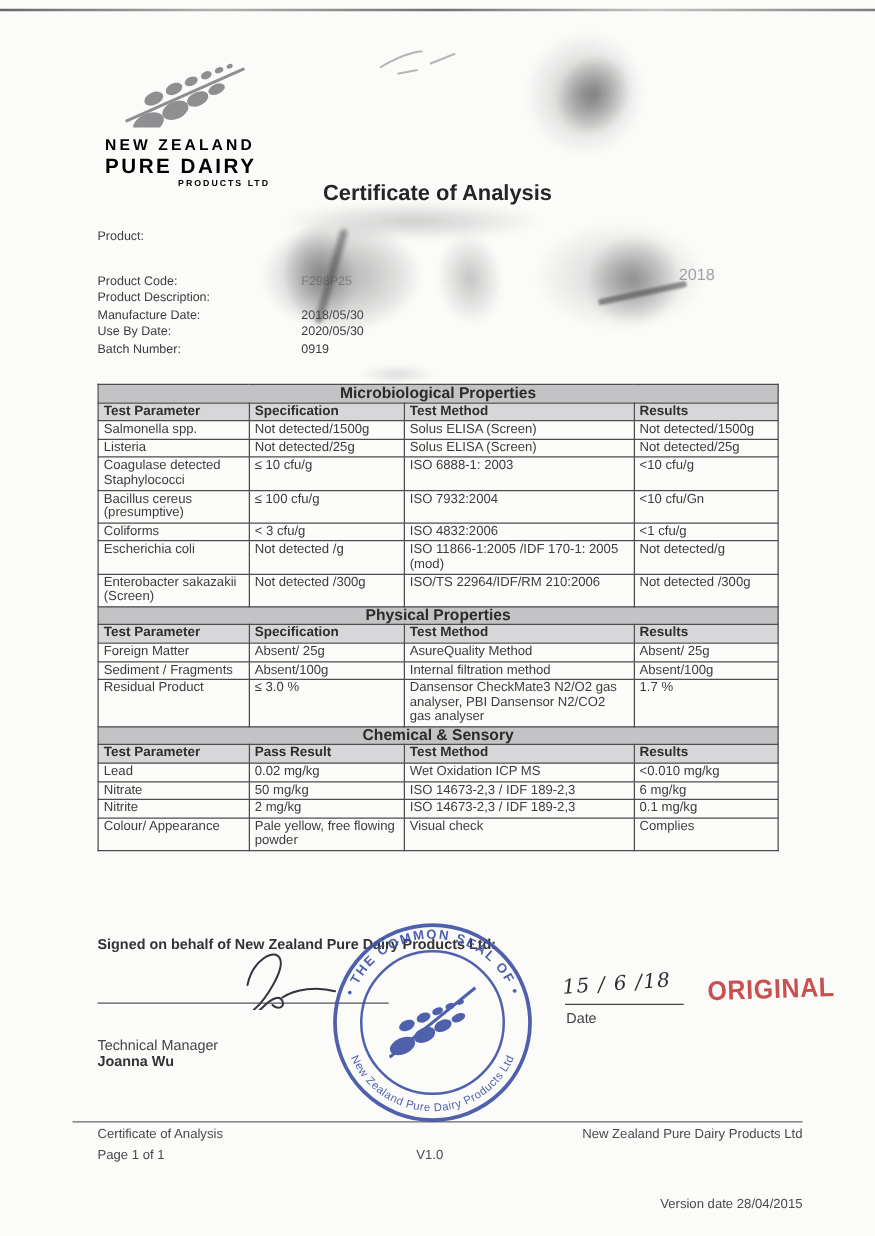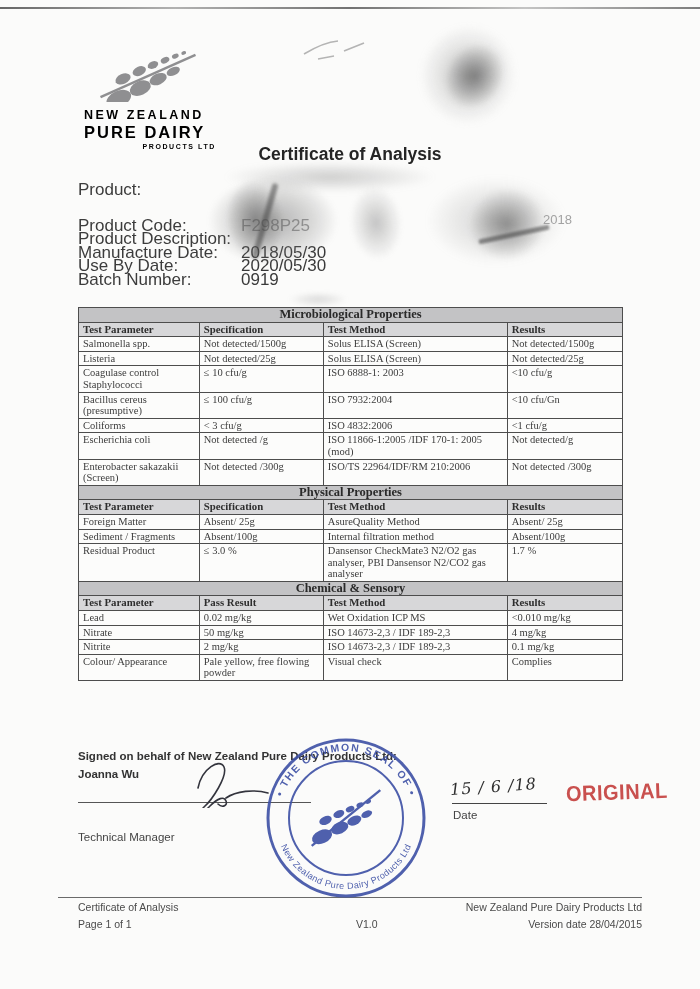--- a/index.html
+++ b/index.html
@@ -16,60 +16,60 @@
   
   .logo{position:absolute;left:84px;top:40px;width:132px;z-index:2;}
   .logo-text{margin-top:2px;color:#000000;}
   .logo-l1{font-size:12.5px;letter-spacing:2.5px;font-weight:600;}
   .logo-l2{font-size:16.5px;letter-spacing:2px;font-weight:700;margin-top:1px;}
   .logo-l3{font-size:7px;letter-spacing:1.6px;font-weight:700;text-align:right;margin-top:1px;}
   
   .title{position:absolute;left:0;top:144px;width:700px;text-align:center;
     font-size:17.5px;font-weight:bold;color:#252525;z-index:2;}
   
-  .product-info{position:absolute;left:78px;top:183px;font-size:17px;z-index:2;}
+  .product-info{position:absolute;left:78px;top:183px;font-size:10px;z-index:2;}
   .pi-row{display:flex;line-height:13.6px;}
   .pi-gap{margin-top:22px;}
   .pi-label{width:163px;}
   .pi-value{color:#3a3a3a;}
   .pi-value.muted{color:#9a9a9a;}
   
-  .coa-table-wrap{position:absolute;left:78px;top:307px;width:545px;z-index:2;font-family:Liberation Serif, serif;}
+  .coa-table-wrap{position:absolute;left:78px;top:307px;width:545px;z-index:2;}
   table.coa{border-collapse:collapse;width:100%;table-layout:fixed;}
   table.coa td{border:1px solid #4d4d4d;font-size:10.5px;line-height:11.6px;
     padding:1px 4px;vertical-align:top;background:#fcfcfb;color:#3c3c3c;}
   table.coa td.section-title{background:#c3c3c5;font-weight:bold;font-size:12.5px;
     text-align:center;color:#2a2a2a;padding:1px 2px;}
   table.coa td.col-header{background:#d7d7d9;font-weight:bold;font-size:10.8px;color:#2e2e2e;}
   
   .signed-line{position:absolute;left:78px;top:750px;font-size:11.5px;font-weight:bold;color:#333;z-index:2;}
   .sig-squiggle{position:absolute;left:168px;top:756px;z-index:3;}
   .sig-rule{position:absolute;left:78px;top:802px;width:233px;border-top:1.4px solid #555;z-index:2;}
-  .sig-name{position:absolute;left:78px;top:768px;font-size:11.5px;font-weight:bold;color:#333;z-index:2;}
+  .sig-name{position:absolute;left:78px;top:844px;font-size:11.5px;font-weight:bold;color:#333;z-index:2;}
   .sig-role{position:absolute;left:78px;top:831px;font-size:11.5px;color:#444;z-index:2;}
   
   .seal{position:absolute;left:263px;top:735px;z-index:6;opacity:.9;}
   
   .date-hand{position:absolute;left:450px;top:777px;font-family:"DejaVu Serif",serif;
     font-style:italic;font-size:16px;color:#2f2f2f;transform:rotate(-4deg);letter-spacing:1px;z-index:2;}
   .date-rule{position:absolute;left:452px;top:803px;width:95px;border-top:1.5px solid #444;z-index:2;}
   .date-label{position:absolute;left:453px;top:809px;font-size:11.5px;color:#444;z-index:2;text-align:center;}
   
   .original-stamp{position:absolute;left:566px;top:781px;font-size:20px;font-weight:bold;
     letter-spacing:.5px;transform:rotate(-2deg) scaleY(1.08);z-index:6;}
   
   .wm-2018{position:absolute;left:543px;top:212px;font-size:13px;color:#a2a2a2;z-index:6;}
   
   .footer-rule{position:absolute;left:58px;top:897px;width:584px;border-top:1.5px solid #6a6a6a;z-index:2;}
   .footer{position:absolute;left:0;top:0;width:700px;font-size:10.5px;color:#4a4a4a;z-index:2;}
   .ft-doc{position:absolute;left:78px;top:901px;}
   .ft-company{position:absolute;right:58px;top:901px;}
   .ft-page{position:absolute;left:78px;top:918px;}
-  .ft-version{position:absolute;left:356px;top:918px;}
-  .ft-vdate{position:absolute;right:58px;top:918px;margin-left:47px;}
+  .ft-version{position:absolute;left:333px;top:918px;}
+  .ft-vdate{position:absolute;right:58px;top:957px;margin-left:47px;}
 </style>
 </head>
 <body>
 
 <div class="page">
 
   <div class="scan-top-line"></div>
 
   <svg class="smudge" style="left:298px;top:32px;" width="72" height="32">
     <g stroke="#8f8f8f" stroke-width="1.6" opacity=".65" fill="none">
@@ -168,21 +168,21 @@
             <td>Solus ELISA (Screen)</td>
             <td>Not detected/1500g</td>
           </tr>
           <tr>
             <td>Listeria</td>
             <td>Not detected/25g</td>
             <td>Solus ELISA (Screen)</td>
             <td>Not detected/25g</td>
           </tr>
           <tr>
-            <td>Coagulase control Staphylococci</td>
+            <td>Coagulase detected Staphylococci</td>
             <td>≤ 10 cfu/g</td>
             <td>ISO 6888-1: 2003</td>
             <td>&lt;10 cfu/g</td>
           </tr>
           <tr>
             <td>Bacillus cereus (presumptive)</td>
             <td>≤ 100 cfu/g</td>
             <td>ISO 7932:2004</td>
             <td>&lt;10 cfu/Gn</td>
           </tr>
@@ -243,21 +243,21 @@
           <tr>
             <td>Lead</td>
             <td>0.02 mg/kg</td>
             <td>Wet Oxidation ICP MS</td>
             <td>&lt;0.010 mg/kg</td>
           </tr>
           <tr>
             <td>Nitrate</td>
             <td>50 mg/kg</td>
             <td>ISO 14673-2,3 / IDF 189-2,3</td>
-            <td>4 mg/kg</td>
+            <td>6 mg/kg</td>
           </tr>
           <tr>
             <td>Nitrite</td>
             <td>2 mg/kg</td>
             <td>ISO 14673-2,3 / IDF 189-2,3</td>
             <td>0.1 mg/kg</td>
           </tr>
           <tr>
             <td>Colour/ Appearance</td>
             <td>Pale yellow, free flowing powder</td>

